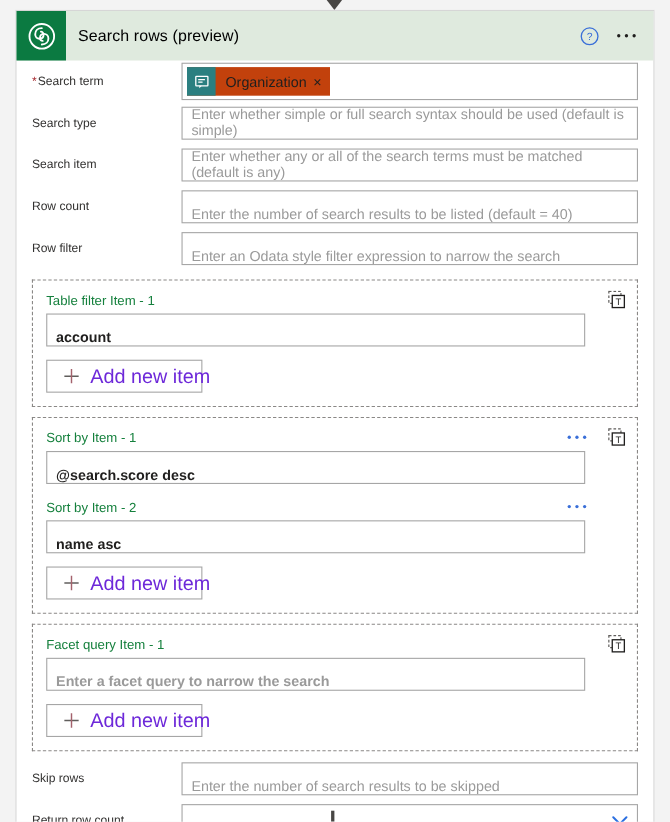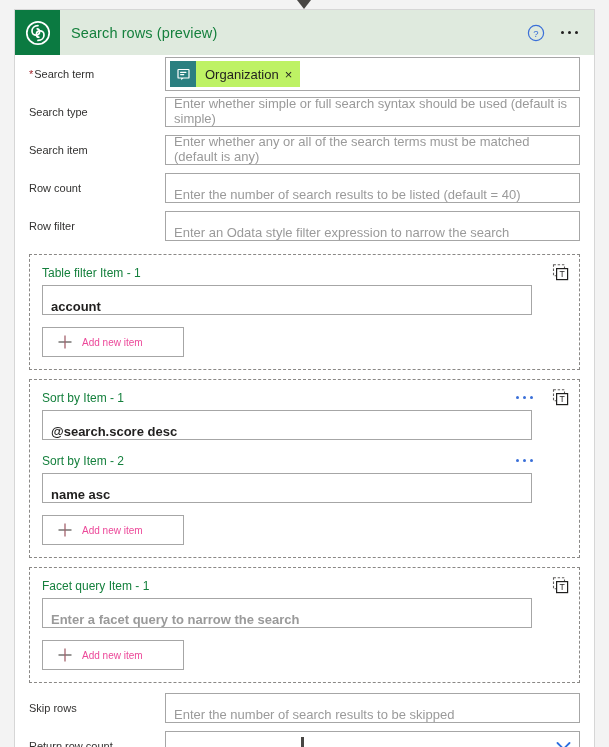--- a/index.html
+++ b/index.html
@@ -64,21 +64,21 @@
     height: 45px;
     background: #0b7a41;
     display: flex;
     align-items: center;
     justify-content: center;
     flex: 0 0 auto;
   }
   .header-title {
     margin-left: 11px;
     font-size: 14.5px;
-    color: #15803d;
+    color: #000000;
     letter-spacing: 0.1px;
     white-space: nowrap;
   }
   .header-actions {
     margin-left: auto;
     display: flex;
     align-items: center;
     gap: 14px;
     padding-right: 14px;
   }
@@ -164,21 +164,21 @@
     border: 1px solid #a6a6a6;
     background: #fff;
     display: flex;
     align-items: center;
     padding: 0 4px;
     box-sizing: border-box;
   }
   .token {
     display: flex;
     align-items: center;
-    background: #bef264;
+    background: #c2410c;
     height: 26px;
     max-width: 100%;
   }
   .token-icon {
     width: 26px;
     height: 26px;
     background: #2b7f80;
     display: flex;
     align-items: center;
     justify-content: center;
@@ -266,22 +266,22 @@
     cursor: pointer;
     box-sizing: border-box;
   }
   .add-btn .plus {
     width: 16px; height: 16px;
     margin: 0 9px 0 14px;
     flex: 0 0 auto;
     display:block;
   }
   .add-btn .add-lbl {
-    font-size: 10px;
-    color: #ec4899;
+    font-size: 18px;
+    color: #6d28d9;
     white-space: nowrap;
   }
   .spacer-row { height: 6px; }
 </style>
 </head>
 <body>
 
 <div class="connector-top">
   <div class="arrow-down"></div>
 </div>

